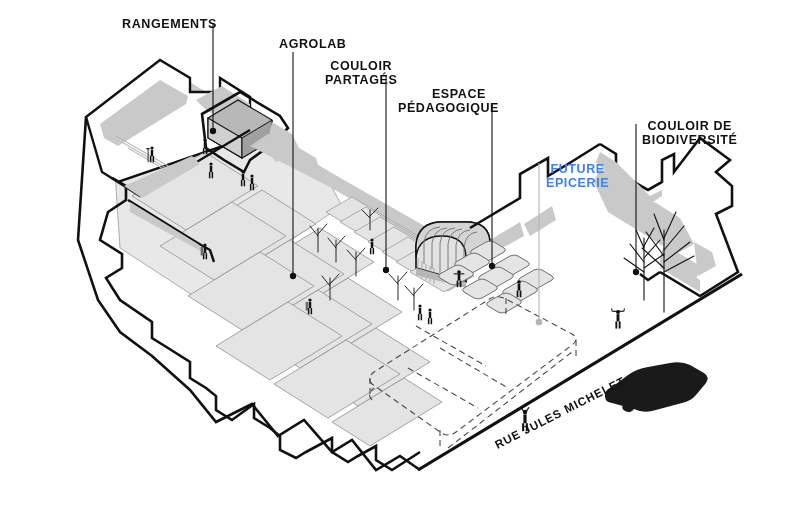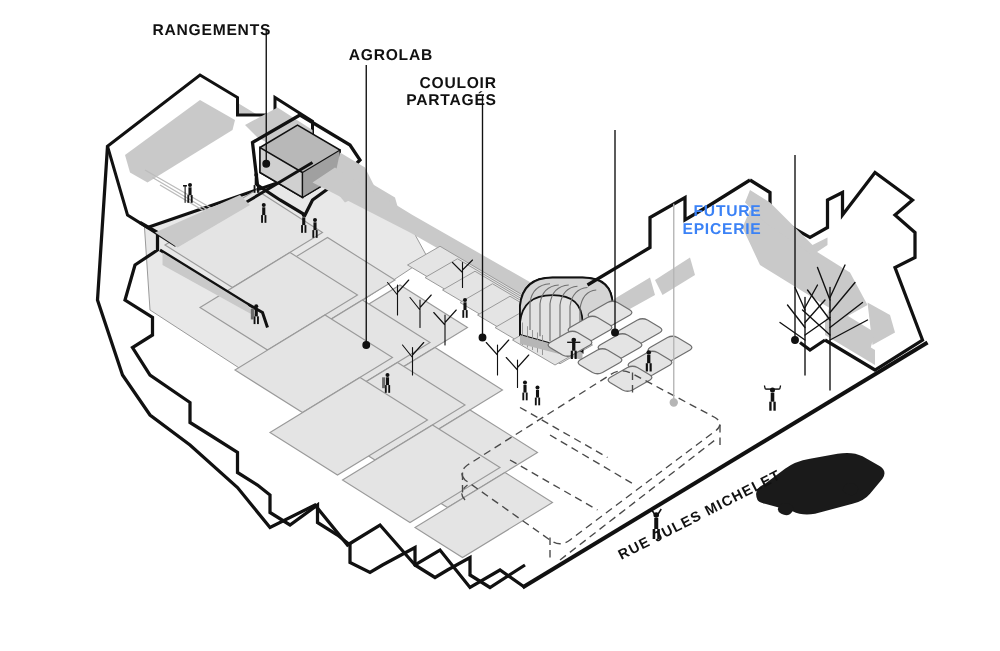--- a/index.html
+++ b/index.html
@@ -1,21 +1,21 @@
 <!DOCTYPE html>
 <html><head>
 <meta charset="utf-8">
 <style>
   html,body{margin:0;padding:0;background:#ffffff;}
   body{width:800px;height:521px;overflow:hidden;
        font-family:"Liberation Sans","DejaVu Sans",sans-serif;}
   #stage{position:relative;width:800px;height:521px;background:#ffffff;}
   #stage svg{position:absolute;top:0;left:0;}
   .lbl{position:absolute;font-size:12.5px;font-weight:700;letter-spacing:0.6px;
-       color:#111111;line-height:13.5px;white-space:pre;text-align:right;}
+       color:#111111;line-height:13.5px;white-space:pre;text-align:center;}
   .lbl.grey{color:#3b82f6;font-weight:700;}
   .street-lbl{position:absolute;font-size:11.5px;font-weight:700;letter-spacing:1px;
        color:#111111;white-space:nowrap;transform-origin:0 0;}
 </style>
 </head>
 <body>
 
 <div id="stage">
 
   <svg width="800" height="521" viewBox="0 0 800 521">
@@ -339,20 +339,24 @@
     </g>
   </svg>
 
   <div class="lbl" style="left:122px;top:18px;">RANGEMENTS</div>
 
   <div class="lbl" style="left:235px;top:38px;margin-left:44px;">AGROLAB</div>
 
   <div class="lbl" style="left:325px;top:60px;">COULOIR
 PARTAGÉS</div>
 
+  <div class="lbl" style="left:398px;top:88px;text-align:right;width:88px;">ESPACE
+PÉDAGOGIQUE</div>
 
   <div class="lbl grey" style="left:546px;top:163px;">FUTURE
 EPICERIE</div>
 
+  <div class="lbl" style="left:642px;top:120px;">COULOIR DE
+BIODIVERSITÉ</div>
 
   <div class="street-lbl" style="left:493px;top:440px;transform:rotate(-27deg);">RUE JULES MICHELET</div>
 
 </div>
 
 </body></html>

